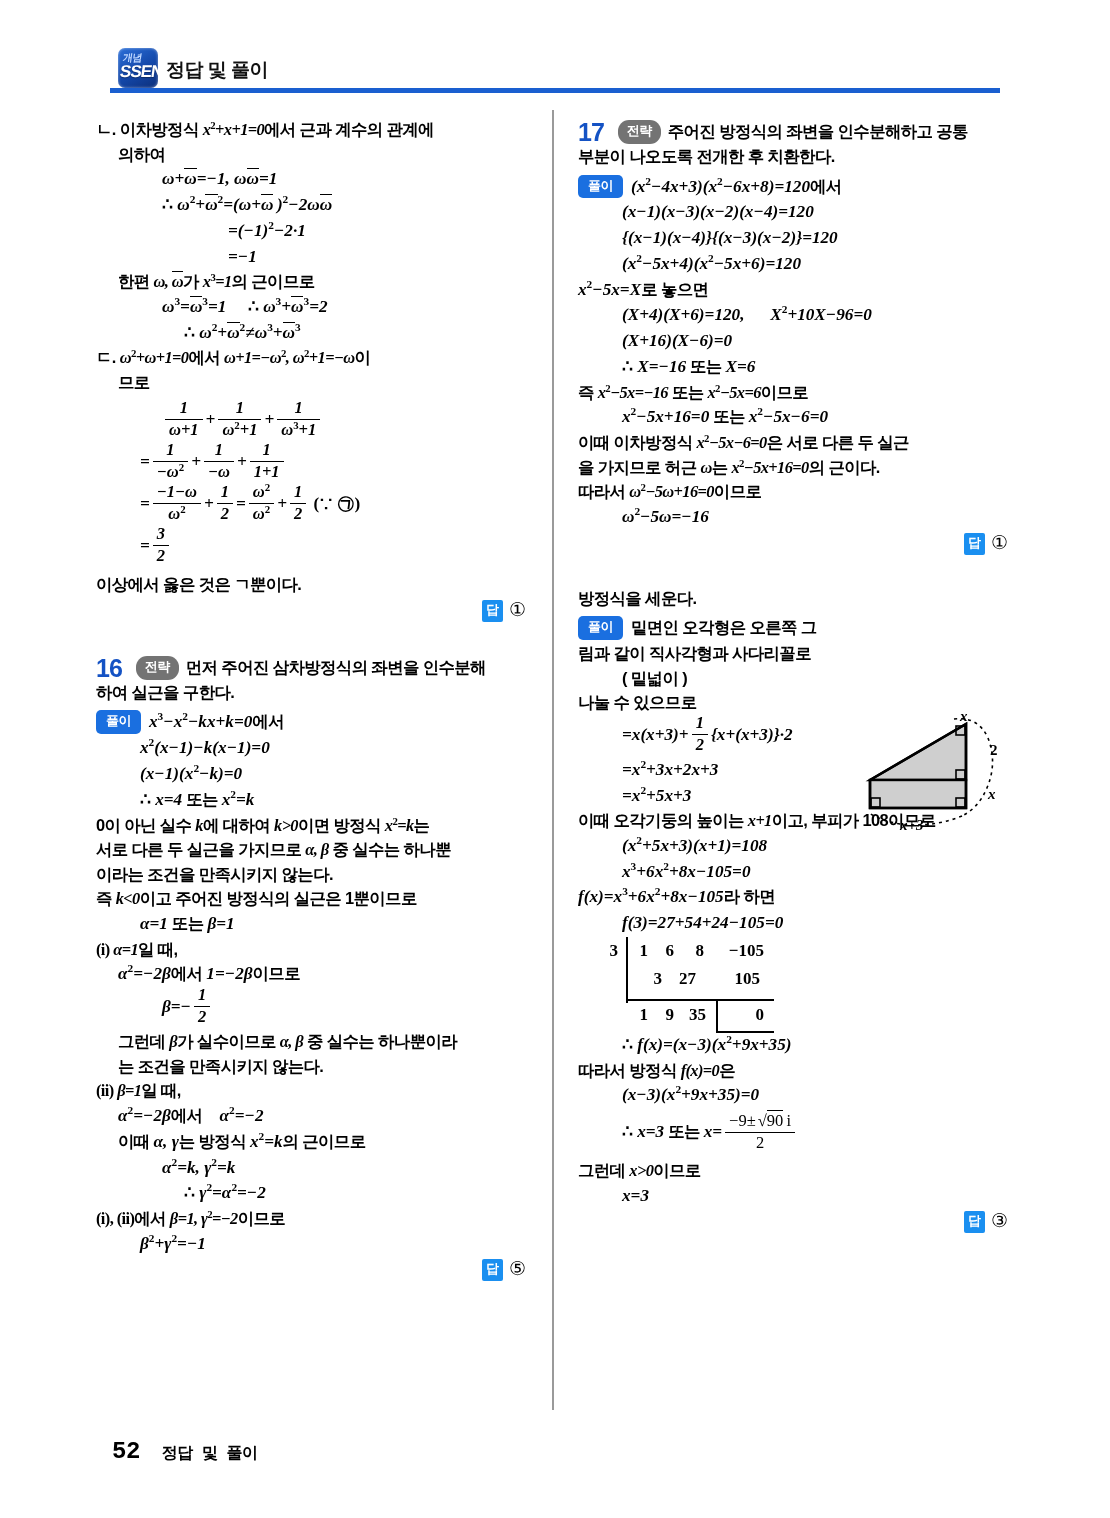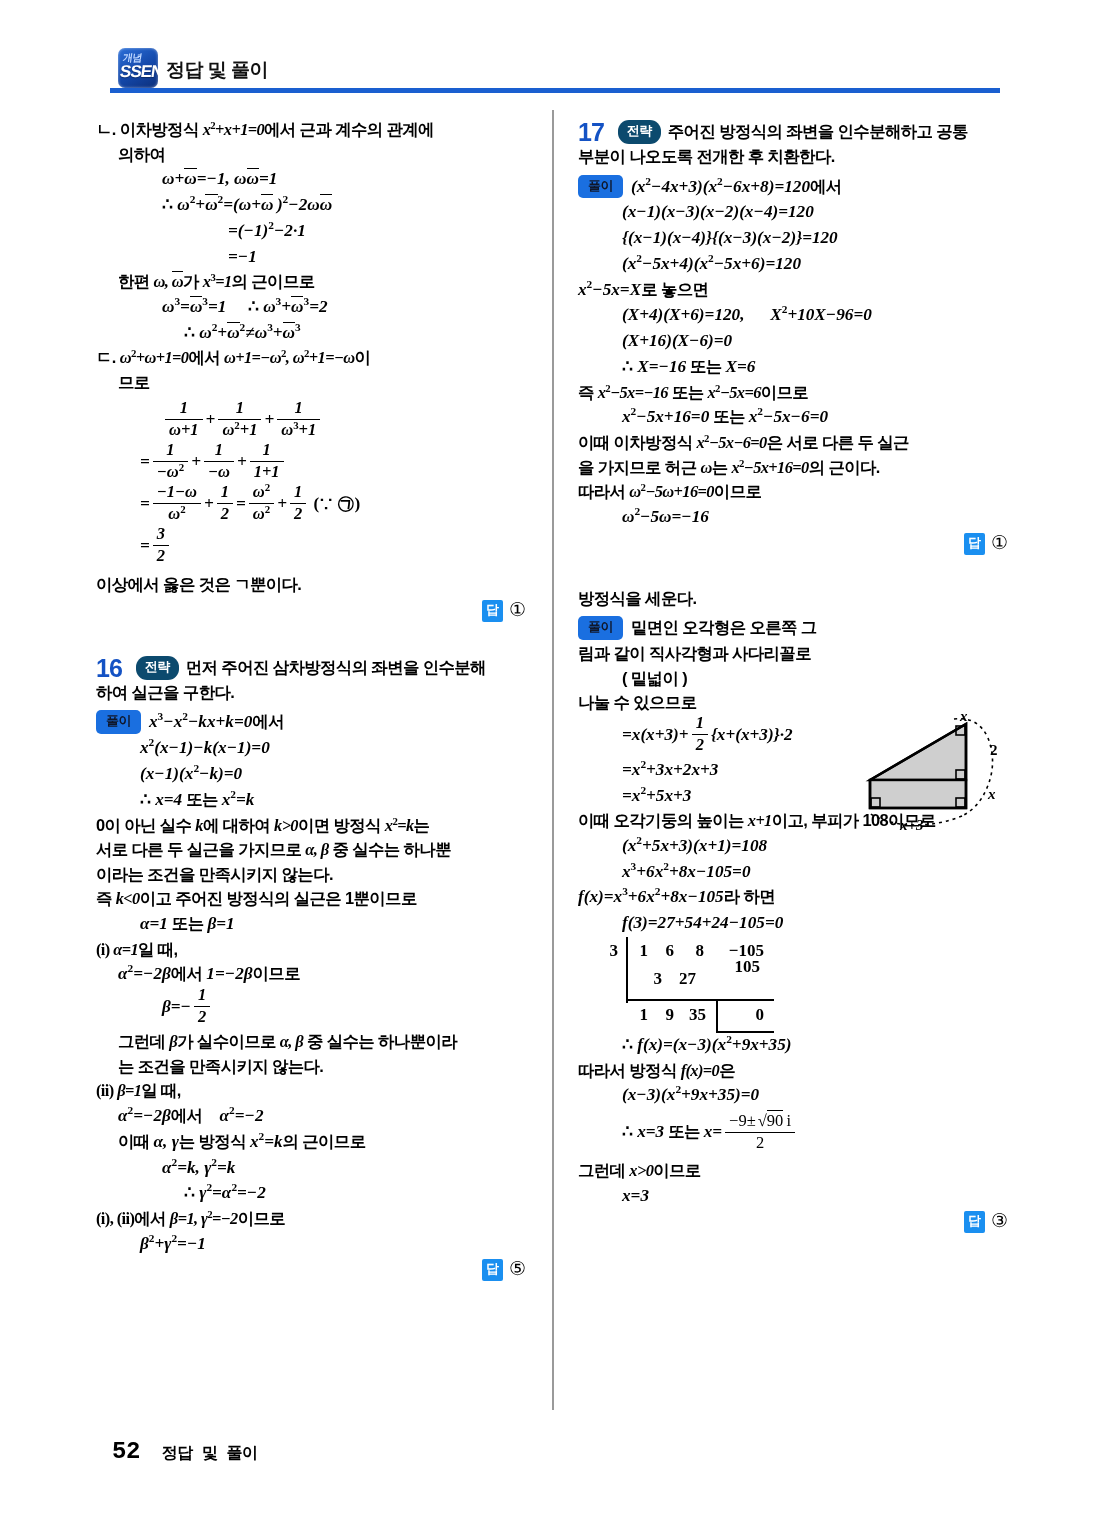--- a/index.html
+++ b/index.html
@@ -154,36 +154,36 @@
     font-family: "Liberation Sans", sans-serif;
     font-size: 25px;
     font-weight: bold;
     color: #1452c4;
     line-height: 1;
     margin-right: 14px;
     letter-spacing: -1px;
   }
   .badge-strategy {
     display: inline-block;
-    background: #0c4a6e;
+    background: #737373;
     color: #fff;
     font-family: "Liberation Sans", sans-serif;
     font-weight: bold;
     font-size: 13px;
     letter-spacing: -0.5px;
     padding: 2px 9px 3px 9px;
     border-radius: 11px;
     vertical-align: 2px;
     margin-right: 7px;
     white-space: nowrap;
   }
   .badge-solution {
     display: inline-block;
     background: #1a6fe0;
-    color: #0f172a;
+    color: #ffffff;
     font-family: "Liberation Sans", sans-serif;
     font-weight: bold;
     font-size: 13px;
     letter-spacing: -0.5px;
     padding: 2px 10px 3px 10px;
     border-radius: 5px;
     vertical-align: 2px;
     margin-right: 8px;
     white-space: nowrap;
   }
@@ -503,21 +503,21 @@
       <div class="synth">
         <span class="cell" style="left:0px;  top:2px;  width:18px;">3</span>
         <span class="vbar" style="left:26px; top:0px;  height:66px;"></span>
         <span class="cell" style="left:32px; top:2px;  width:16px;">1</span>
         <span class="cell" style="left:58px; top:2px;  width:16px;">6</span>
         <span class="cell" style="left:88px; top:2px;  width:16px;">8</span>
         <span class="cell" style="left:116px;top:2px;  width:48px;">−105</span>
 
         <span class="cell" style="left:46px; top:30px; width:16px;">3</span>
         <span class="cell" style="left:76px; top:30px; width:20px;">27</span>
-        <span class="cell" style="left:128px;top:18px; width:32px;">105</span>
+        <span class="cell" style="left:128px;top:30px; width:32px;">105</span>
 
         <span class="hbar" style="left:26px; top:62px; width:148px;"></span>
 
         <span class="cell" style="left:32px; top:66px; width:16px;">1</span>
         <span class="cell" style="left:58px; top:66px; width:16px;">9</span>
         <span class="cell" style="left:82px; top:66px; width:24px;">35</span>
         <span class="vbar" style="left:116px;top:62px; height:34px;"></span>
         <span class="cell" style="left:124px;top:66px; width:40px;">0</span>
         <span class="hbar" style="left:116px;top:94px; width:58px;"></span>
       </div>

